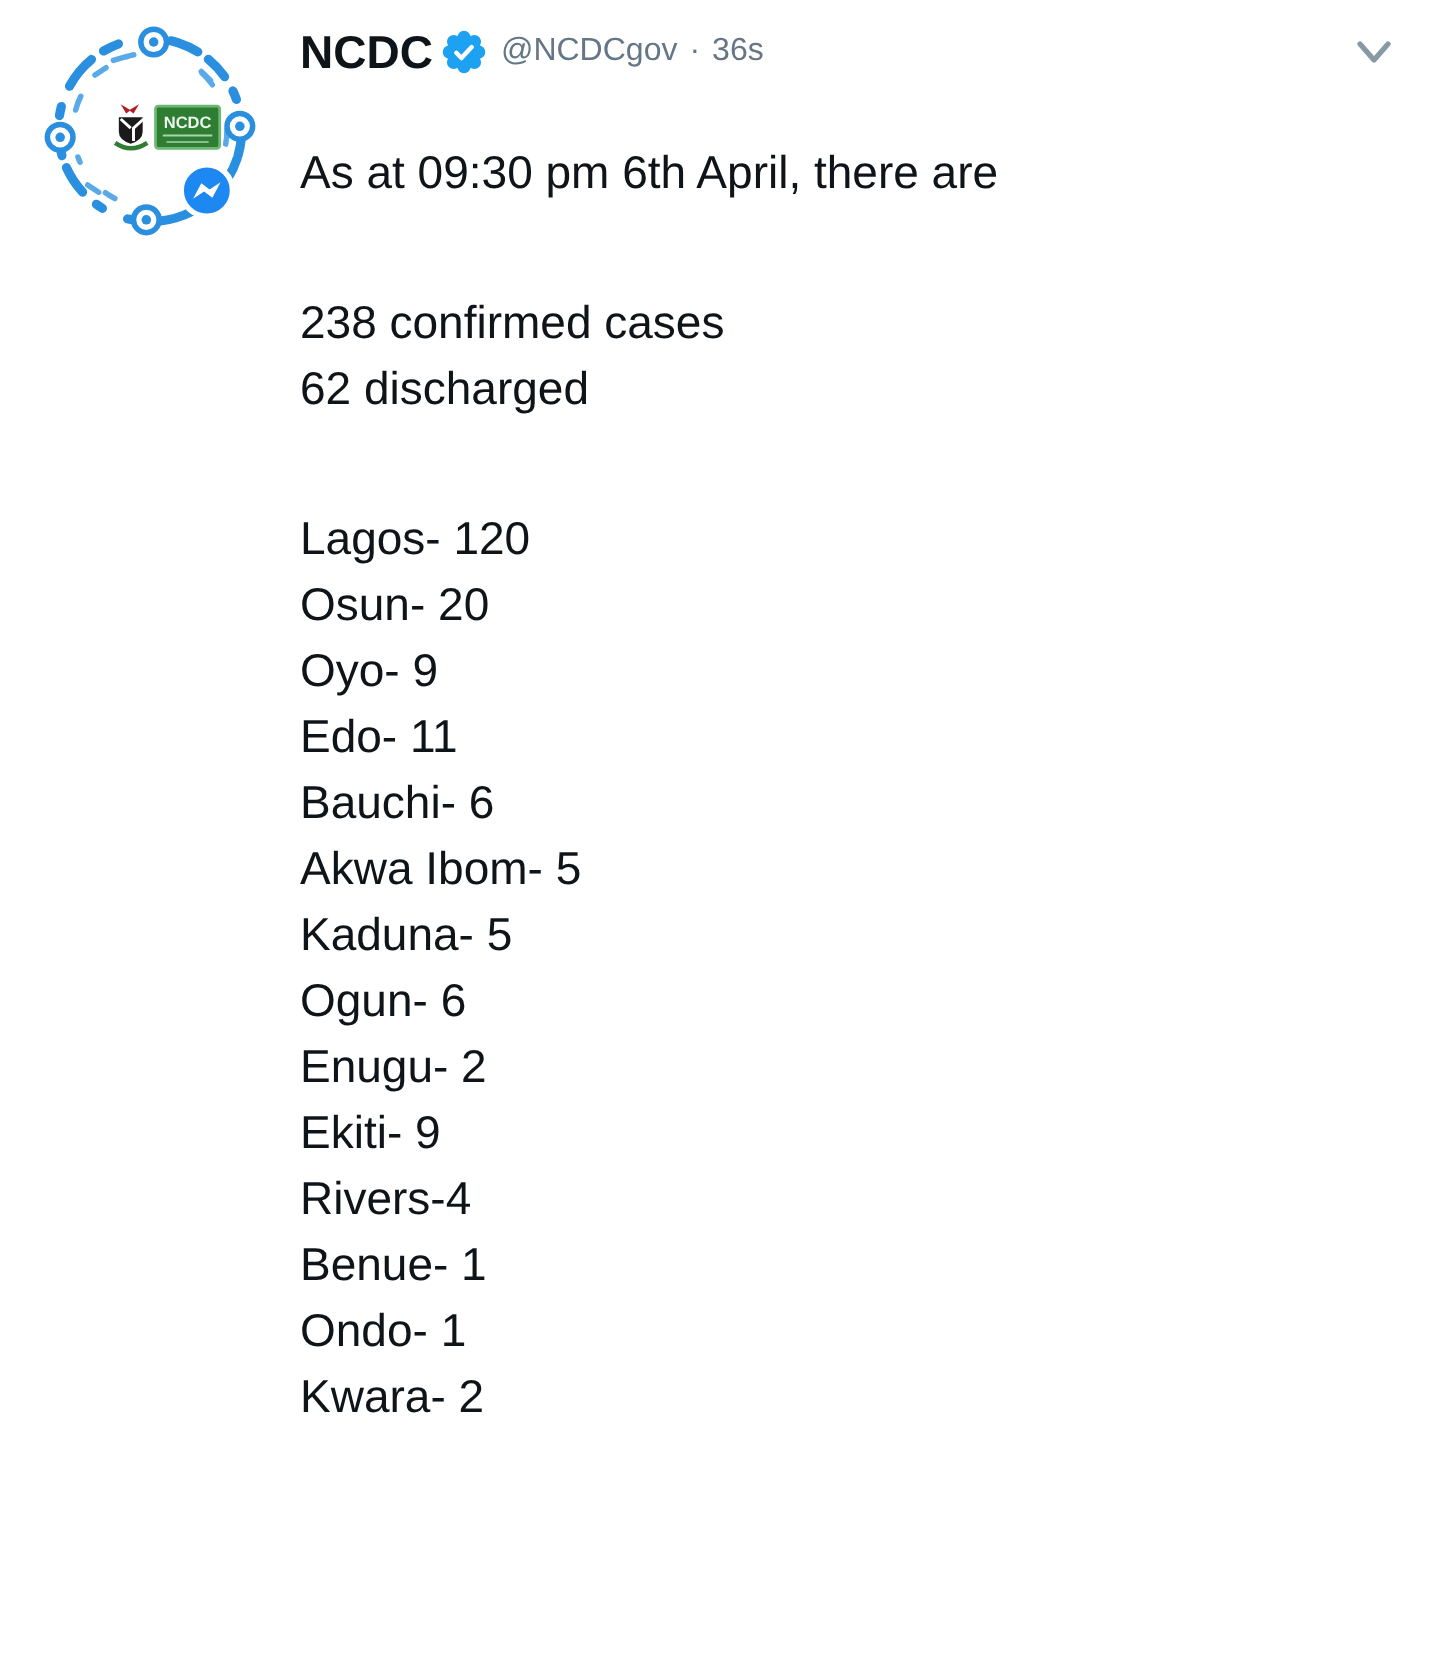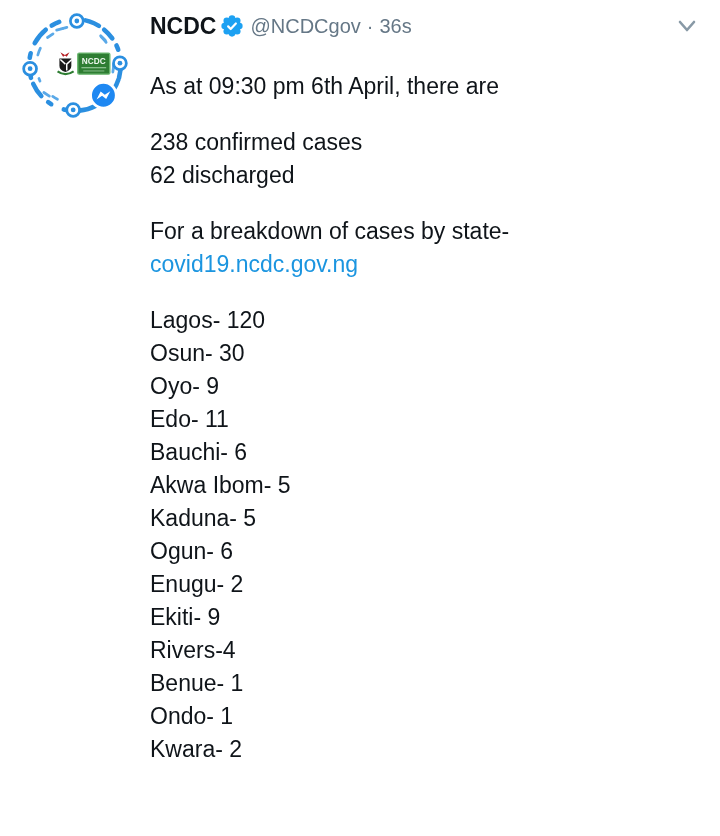--- a/index.html
+++ b/index.html
@@ -49,40 +49,40 @@
     font-size: 23px;
     color: #0f1419;
   }
   .verified {
     width: 22px;
     height: 22px;
     margin: 0 7px 0 5px;
     flex: 0 0 auto;
   }
   .handle, .sep, .timestamp {
-    font-size: 20px;
+    font-size: 16px;
     color: #657786;
   }
   .sep { margin: 0 6px; }
   .caret {
     margin-left: auto;
     width: 30px;
     height: 30px;
     display: flex;
     align-items: center;
     justify-content: center;
     cursor: pointer;
   }
   .body-text {
     font-size: 23px;
     line-height: 33px;
     color: #0f1419;
   }
   .para { margin-top: 28px; }
-  .para + .para { margin-top: 23px; }
+  .para + .para { margin-top: 42px; }
   .tweet-link {
     color: #1b95e0;
     text-decoration: none;
     cursor: pointer;
   }
 </style>
 </head>
 <body>
 
 <div class="screen">
@@ -163,28 +163,24 @@
       </div>
 
       <div class="body-text">
         <div class="para">As at 09:30 pm 6th April, there are</div>
 
         <div class="para">
           <div>238 confirmed cases</div>
           <div>62 discharged</div>
         </div>
 
-        <div class="para">
-          <div>For a breakdown of cases by state-</div>
-          <div><a class="tweet-link">covid19.ncdc.gov.ng</a></div>
-        </div>
 
         <div class="para">
           <div>Lagos- 120</div>
-          <div>Osun- 30</div>
+          <div>Osun- 20</div>
           <div>Oyo- 9</div>
           <div>Edo- 11</div>
           <div>Bauchi- 6</div>
           <div>Akwa Ibom- 5</div>
           <div>Kaduna- 5</div>
           <div>Ogun- 6</div>
           <div>Enugu- 2</div>
           <div>Ekiti- 9</div>
           <div>Rivers-4</div>
           <div>Benue- 1</div>

